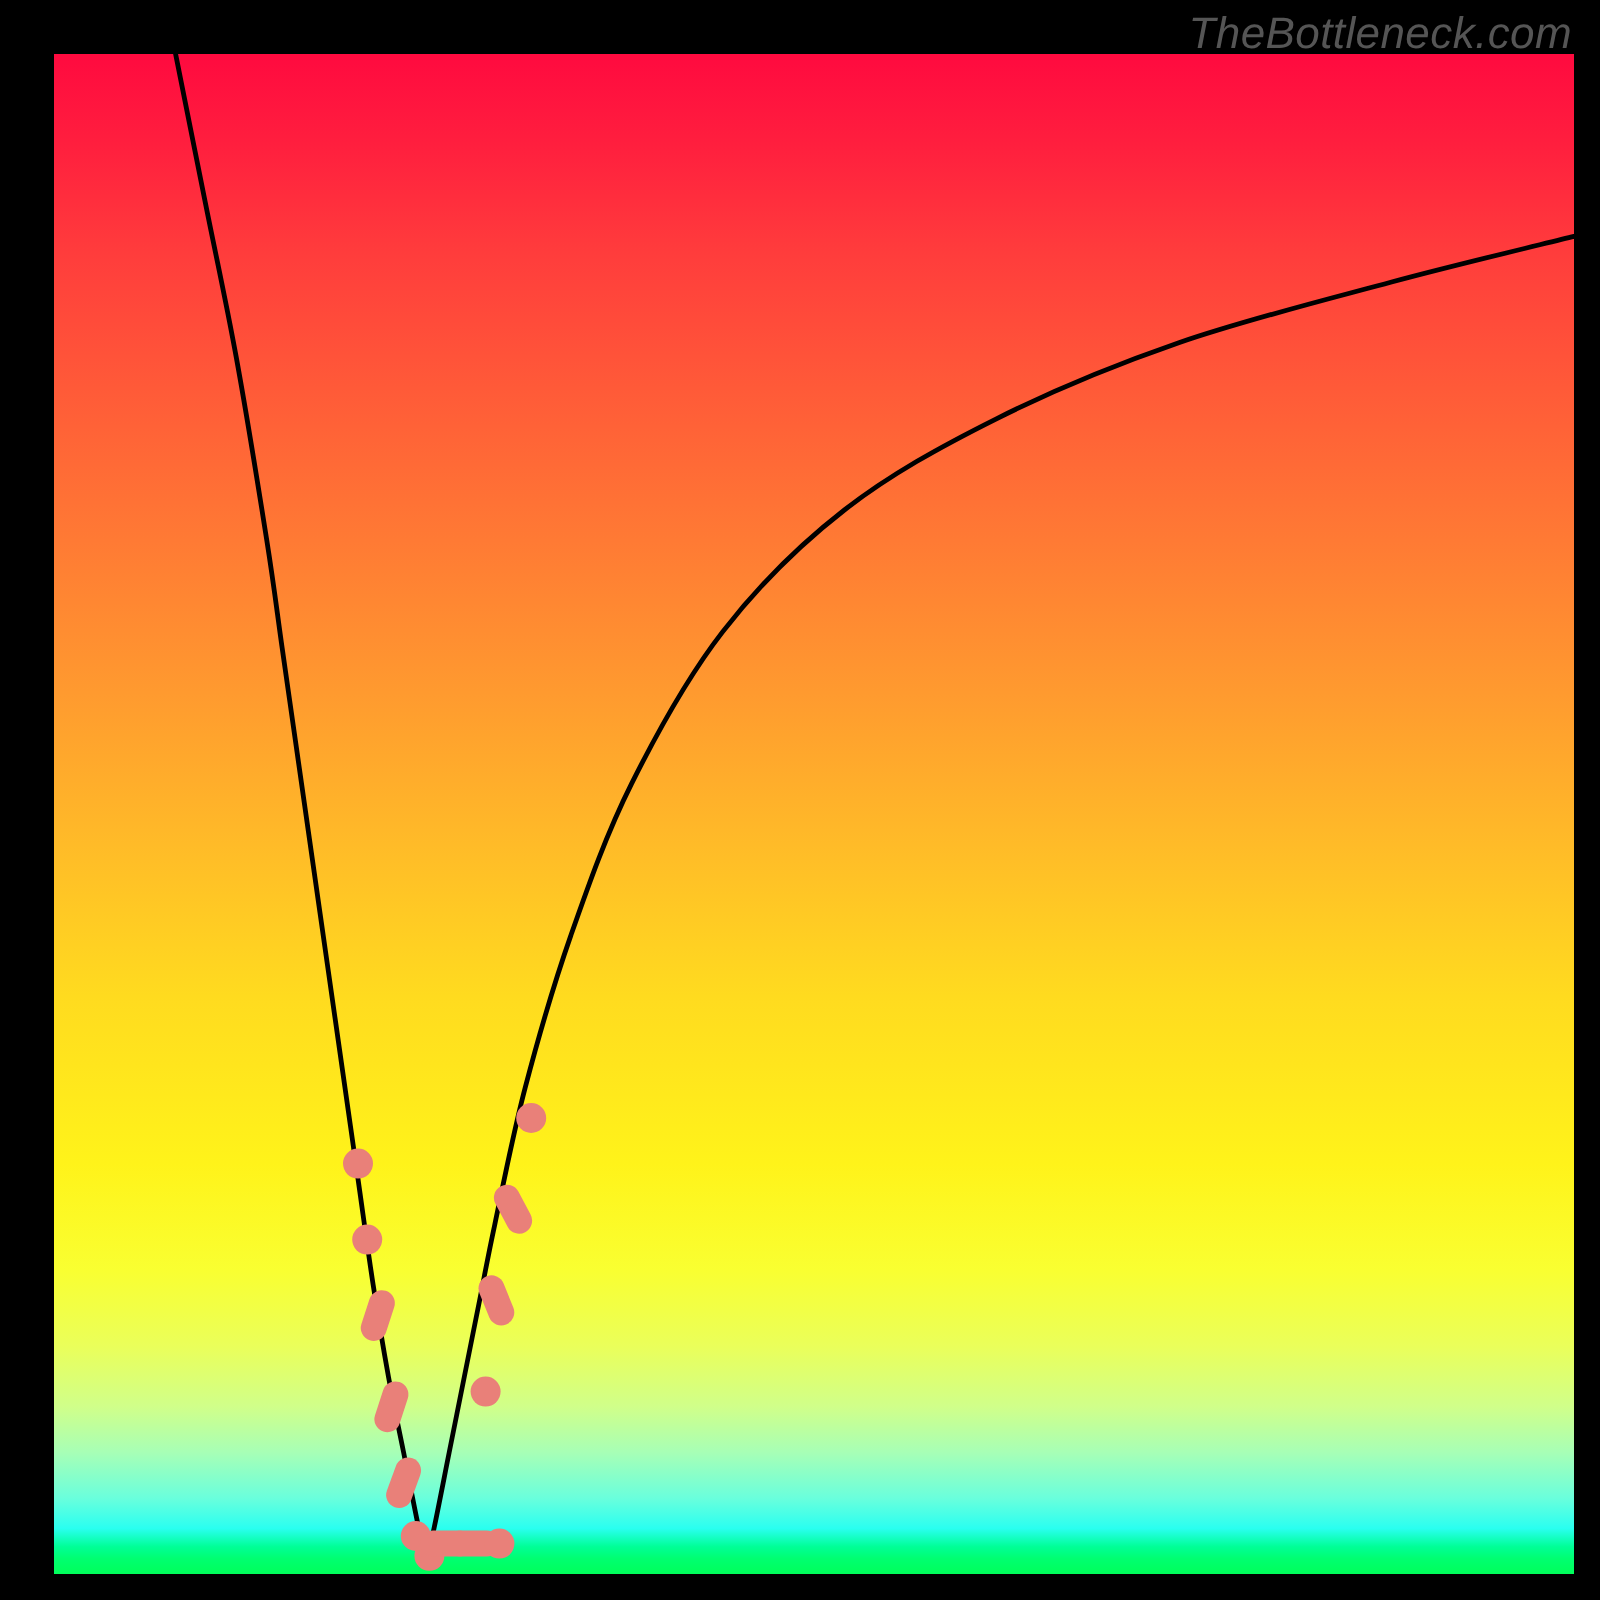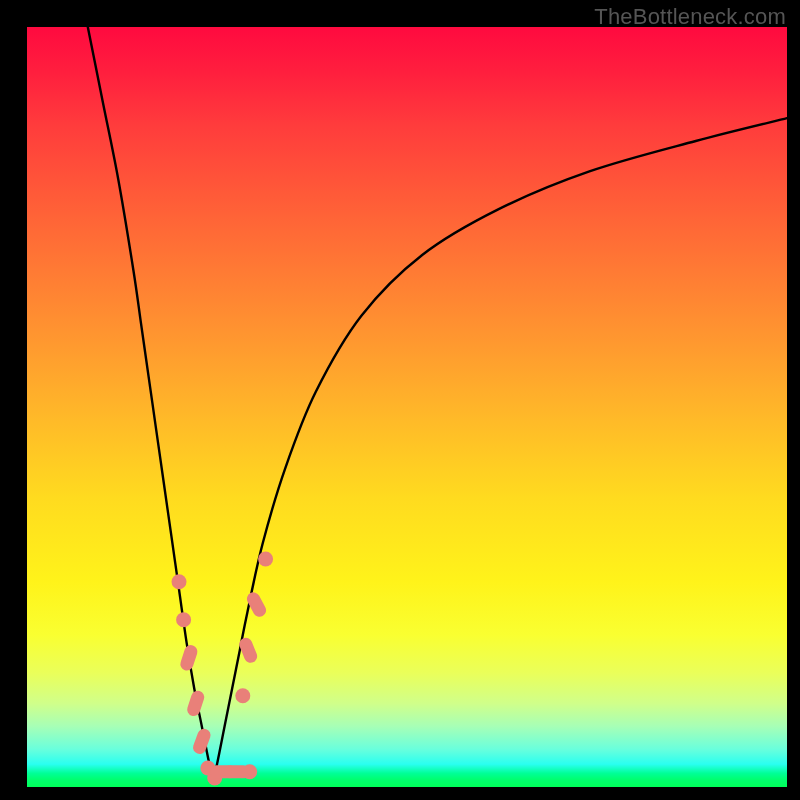--- a/index.html
+++ b/index.html
@@ -46,20 +46,21 @@
     );
   }
   .watermark {
     position: absolute;
     top: 4px;
     right: 14px;
     color: #555;
     font-size: 22px;
     letter-spacing: 0.2px;
     user-select: none;
+    font-style: italic;
   }
   svg.curve {
     position: absolute;
     left: 0;
     top: 0;
     width: 760px;
     height: 760px;
     overflow: visible;
   }
 </style>

